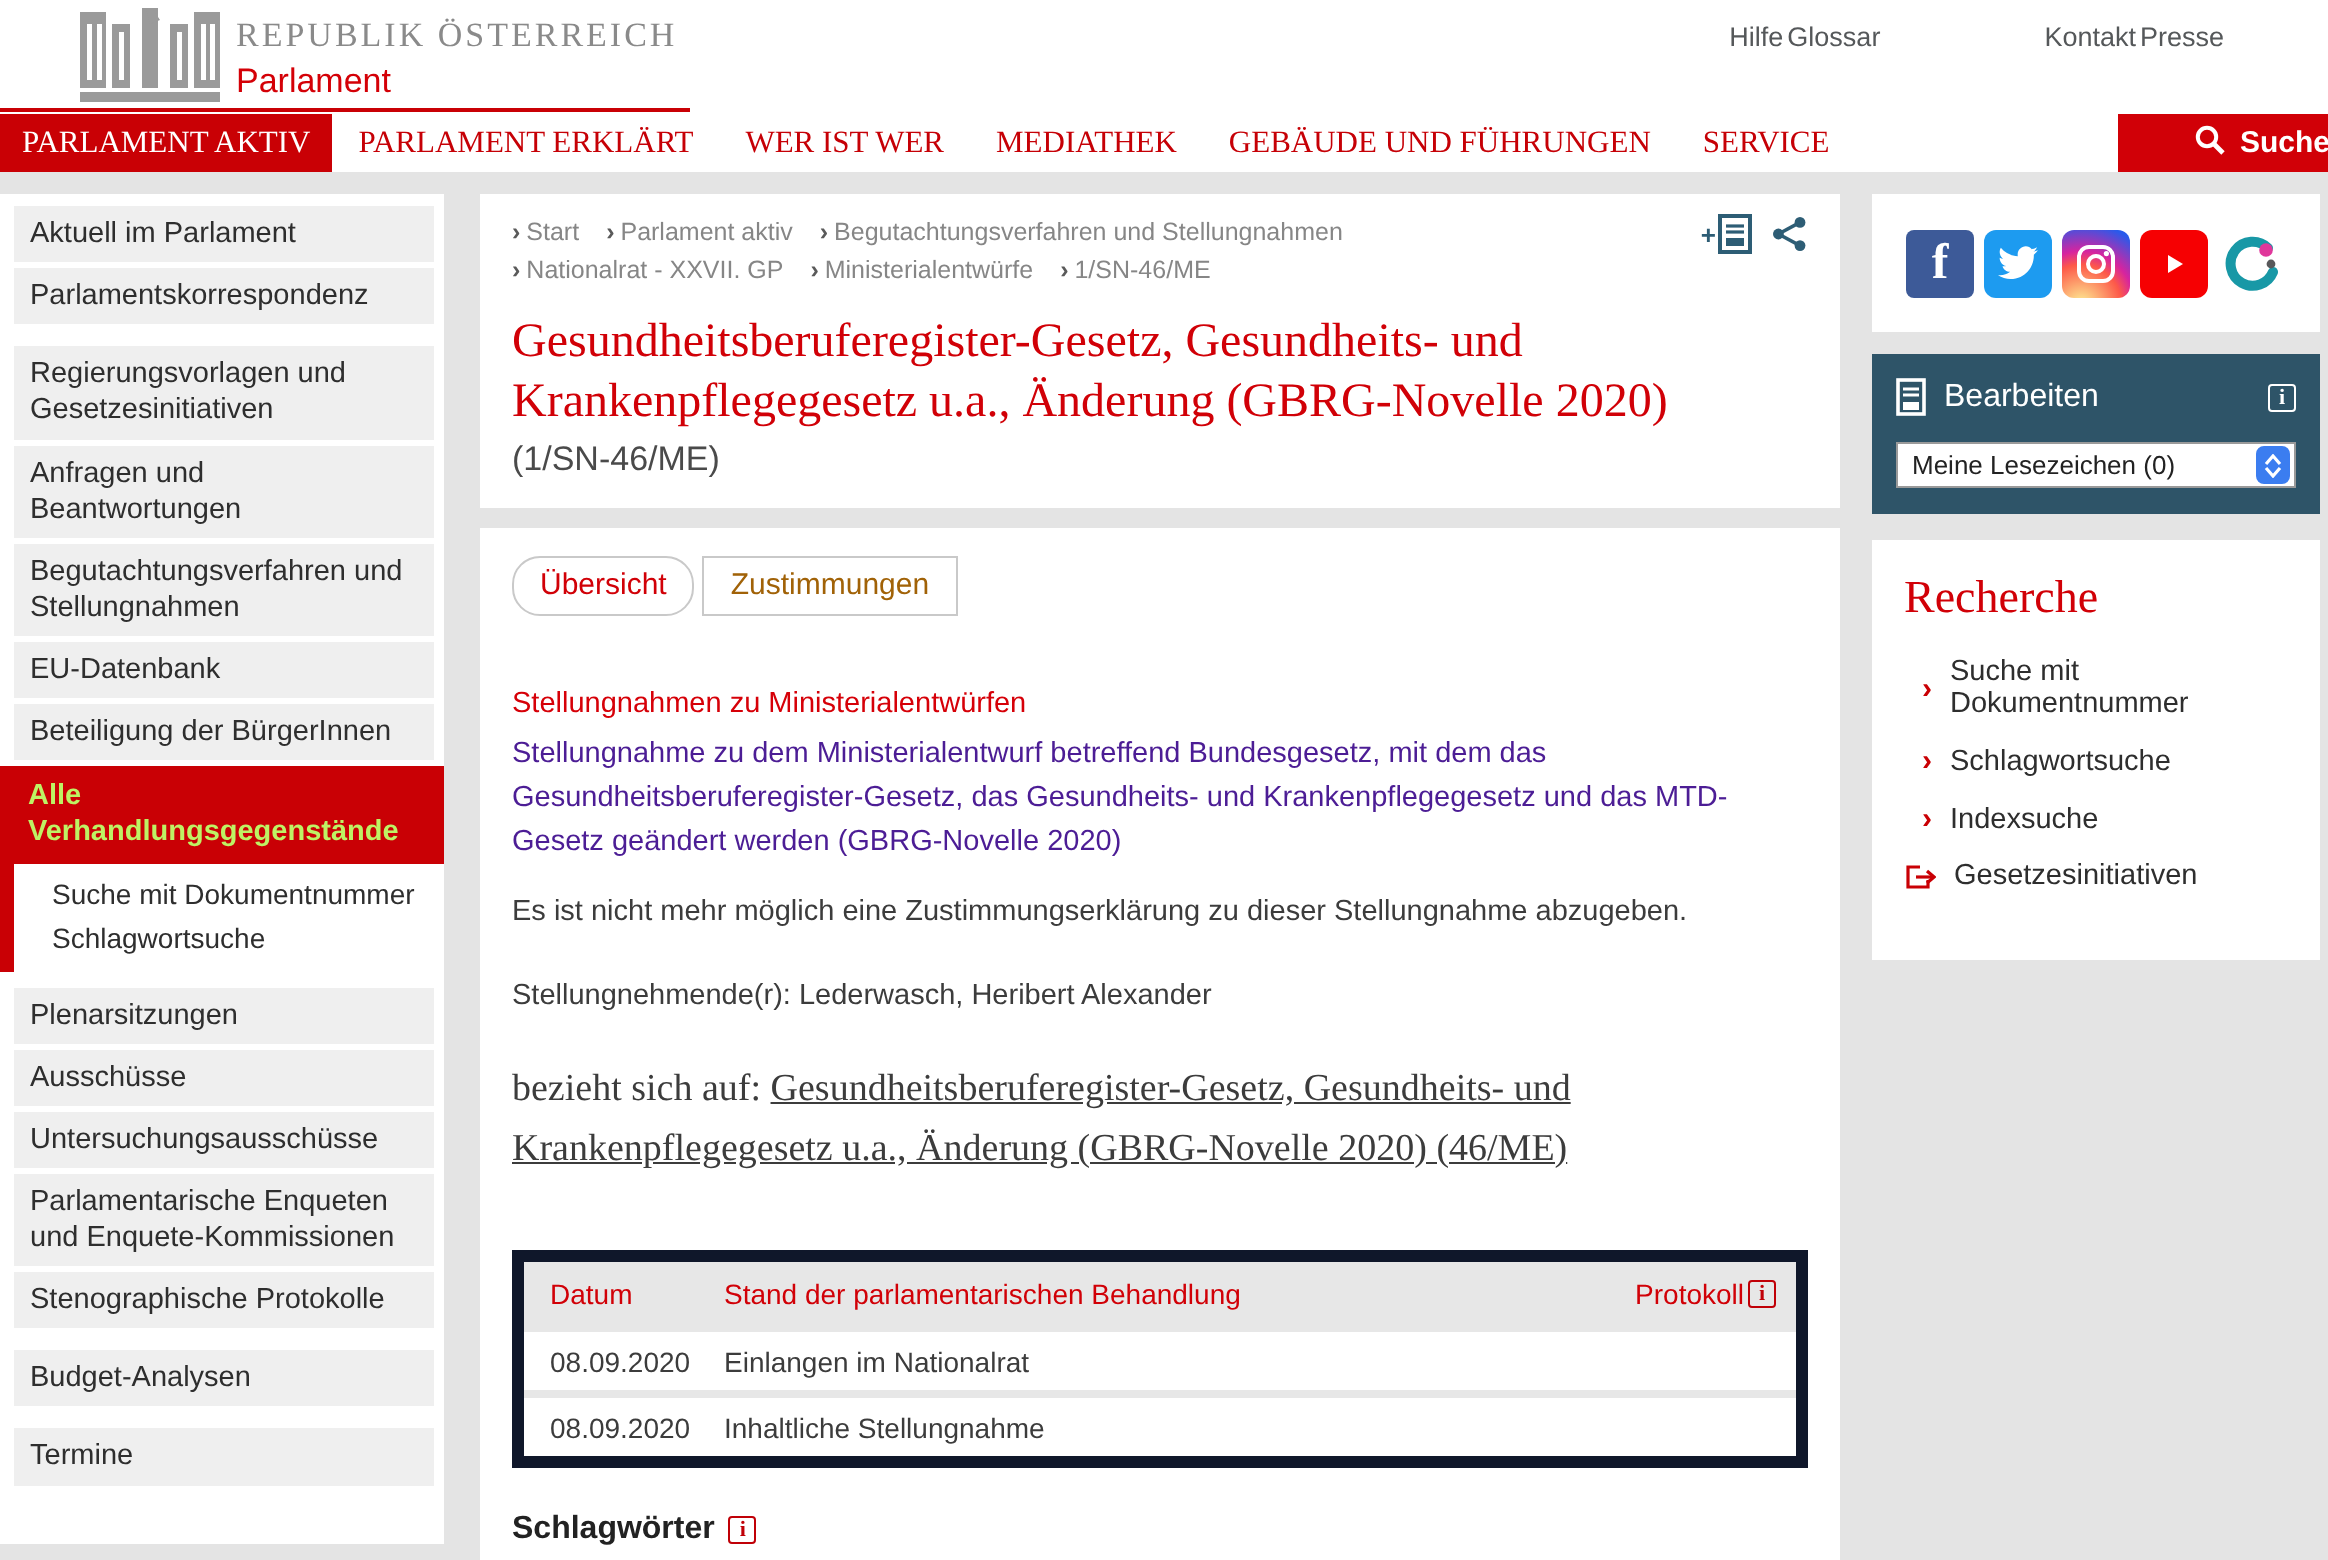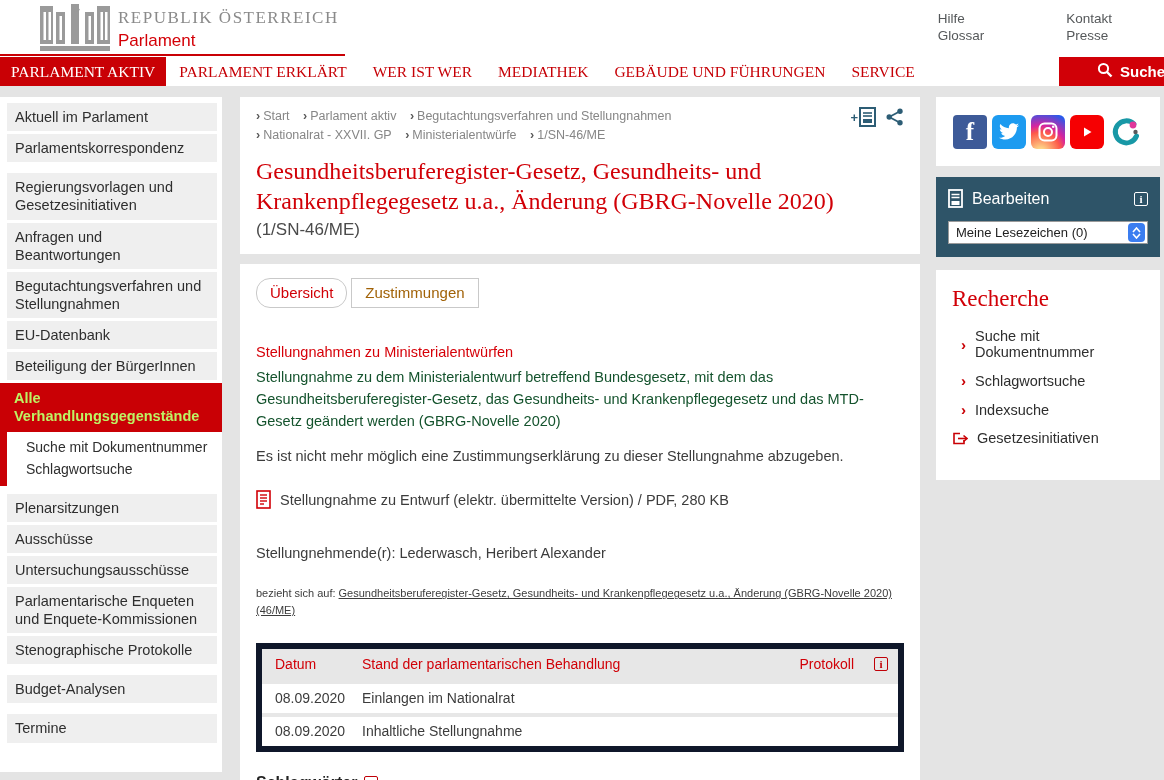--- a/index.html
+++ b/index.html
@@ -6,21 +6,21 @@
   html,body { width:1164px; height:780px; overflow:hidden; }
   body { font-family:"Liberation Sans", sans-serif; background:#e4e4e4; color:#3c3c3c; }
 
   
   .header { position:relative; height:57px; background:#fff; }
   .logo { position:absolute; left:40px; top:4px; }
   .brand { position:absolute; left:118px; top:8px; }
   .brand-top { font-family:"Liberation Serif", serif; font-size:17px; letter-spacing:1.5px; color:#8a8a8a; }
   .brand-bottom { font-size:17px; color:#d40007; margin-top:3px; }
   .header-links { position:absolute; right:52px; top:11px; display:flex; gap:82px; }
-  .hl-col { display:flex; flex-direction:column; gap:2px; }
+  .hl-col { display:flex; flex-direction:row; gap:2px; }
   .hl { font-size:13.5px; color:#55585a; cursor:pointer; }
   .red-underline { position:absolute; left:0; top:54px; width:345px; height:2px; background:#c90005; }
 
   
   .nav { position:relative; height:29px; background:#fff; display:flex; align-items:stretch; }
   .nav-item { font-family:"Liberation Serif", serif; font-size:15.5px; color:#c60006;
               display:flex; align-items:center; padding:0 13px; cursor:pointer; white-space:nowrap; }
   .nav-item.active { background:#c90005; color:#fff; padding:0 11px; }
   .nav-search { position:absolute; right:0; top:0; bottom:0; width:105px; background:#d10007; color:#fff;
                 display:flex; align-items:center; justify-content:center; gap:7px; font-size:15px; font-weight:bold; cursor:pointer;padding-left:39px; }
@@ -49,35 +49,35 @@
   .plus-glyph { color:#2d5d75; font-weight:bold; font-size:13px; margin-right:1px; }
   .page-title { font-family:"Liberation Serif", serif; font-size:24px; color:#d10007; line-height:1.28; margin-top:10px; }
   .page-subtitle { font-size:17px; color:#4a4a4a; margin-top:3px; }
 
   .box2 { padding:14px 16px 20px 16px; min-height:532px; }
   .tabs { display:flex; gap:4px; margin-bottom:36px; }
   .tab { border:1px solid #c9c9c9; font-size:15px; padding:5px 13px 6px 13px; color:#a16207; cursor:pointer; background:#fff; }
   .tab.active { color:#d10007;border-radius:14px; }
 
   .sec-heading { color:#d60008; font-size:14.5px; margin-bottom:7px; }
-  .para { font-size:14.5px; line-height:1.5; color:#14532d; margin-bottom:16px; max-width:650px; }
+  .para { font-size:14.5px; line-height:1.5; color:#4c1d95; margin-bottom:16px; max-width:650px; }
   .notice { font-size:14.5px; color:#3c3c3c; margin-bottom:26px; }
   .pdf-row { display:flex; align-items:center; gap:9px; margin-bottom:36px; cursor:pointer; }
   .pdf-label { font-size:14.5px; color:#3c3c3c; }
   .meta-line { font-size:14.5px; color:#3c3c3c; margin-bottom:24px; }
-  .refers { font-size:11px; line-height:1.55; color:#3c3c3c; margin-bottom:23px; max-width:640px; }
+  .refers { font-size:19px; line-height:1.55; color:#3c3c3c; margin-bottom:36px; max-width:640px;font-family:Liberation Serif, serif; }
   .refers a, .link-ul { color:#3c3c3c; text-decoration:underline; cursor:pointer; }
 
   
   .htable { border:6px solid #0f172a; background:#e7e7e7; margin-bottom:22px; }
   .ht-head { display:flex; align-items:center; height:31px; font-size:14px; color:#d10007; }
   .ht-row { display:flex; align-items:center; height:33px; background:#fff; border-top:4px solid #e7e7e7; font-size:14px; color:#3c3c3c; }
   .col-date { width:100px; padding-left:13px; }
   .col-stand { flex:1; }
-  .col-proto { width:104px; text-align:right; padding-right:10px; display:flex; justify-content:flex-end; align-items:center; gap:20px; }
+  .col-proto { width:104px; text-align:right; padding-right:10px; display:flex; justify-content:flex-end; align-items:center; gap:2px; }
 
   
   .info-ico { display:inline-flex; width:14px; height:14px; border:1px solid #c00007; border-radius:2px;
               color:#c00007; font-family:"Liberation Serif", serif; font-weight:bold; font-size:11px;
               align-items:center; justify-content:center; cursor:pointer; }
   .info-ico.white { border-color:#fff; color:#fff; }
 
   
   .kw-heading { font-size:16px; font-weight:bold; color:#222; display:flex; align-items:center; gap:7px; margin-bottom:13px; }
 
@@ -230,30 +230,20 @@
     <div class="box box2">
       <div class="tabs">
         <div class="tab active">Übersicht</div>
         <div class="tab">Zustimmungen</div>
       </div>
 
       <div class="sec-heading">Stellungnahmen zu Ministerialentwürfen</div>
       <div class="para">Stellungnahme zu dem Ministerialentwurf betreffend Bundesgesetz, mit dem das Gesundheitsberuferegister-Gesetz, das Gesundheits- und Krankenpflegegesetz und das MTD-Gesetz geändert werden (GBRG-Novelle 2020)</div>
       <div class="notice">Es ist nicht mehr möglich eine Zustimmungserklärung zu dieser Stellungnahme abzugeben.</div>
 
-      <div class="pdf-row">
-        <svg width="15" height="19" viewBox="0 0 15 19">
-            <rect x="1" y="1" width="13" height="17" fill="none" stroke="#d10007" stroke-width="1.6"></rect>
-            <line x1="4" y1="5" x2="11" y2="5" stroke="#d10007" stroke-width="1.4"></line>
-            <line x1="4" y1="8" x2="11" y2="8" stroke="#d10007" stroke-width="1.4"></line>
-            <line x1="4" y1="11" x2="11" y2="11" stroke="#d10007" stroke-width="1.4"></line>
-            <line x1="4" y1="14" x2="8" y2="14" stroke="#d10007" stroke-width="1.4"></line>
-          </svg>
-        <span class="pdf-label">Stellungnahme zu Entwurf (elektr. übermittelte Version) / PDF, 280 KB</span>
-      </div>
 
       <div class="meta-line">Stellungnehmende(r): Lederwasch, Heribert Alexander</div>
 
       <div class="refers">
         <span>bezieht sich auf: </span><span class="link-ul">Gesundheitsberuferegister-Gesetz, Gesundheits- und Krankenpflegegesetz u.a., Änderung (GBRG-Novelle 2020) (46/ME)</span>
       </div>
 
       <div class="htable">
         <div class="ht-head">
           <div class="col-date">Datum</div>

